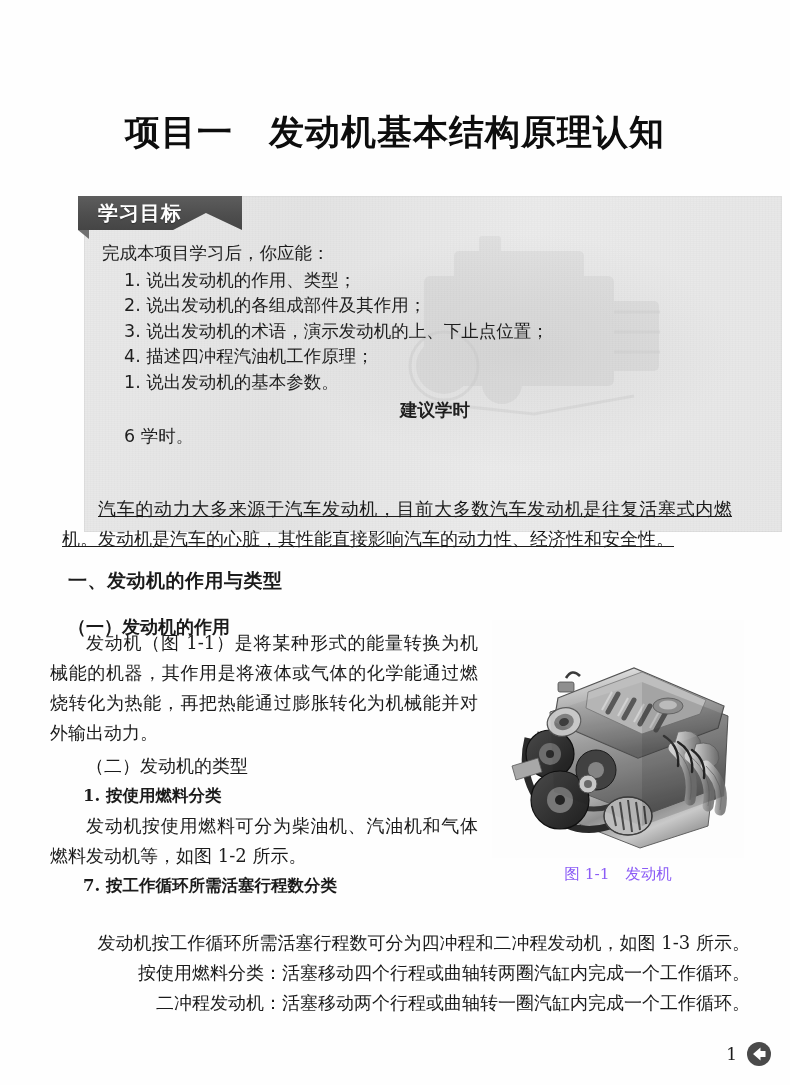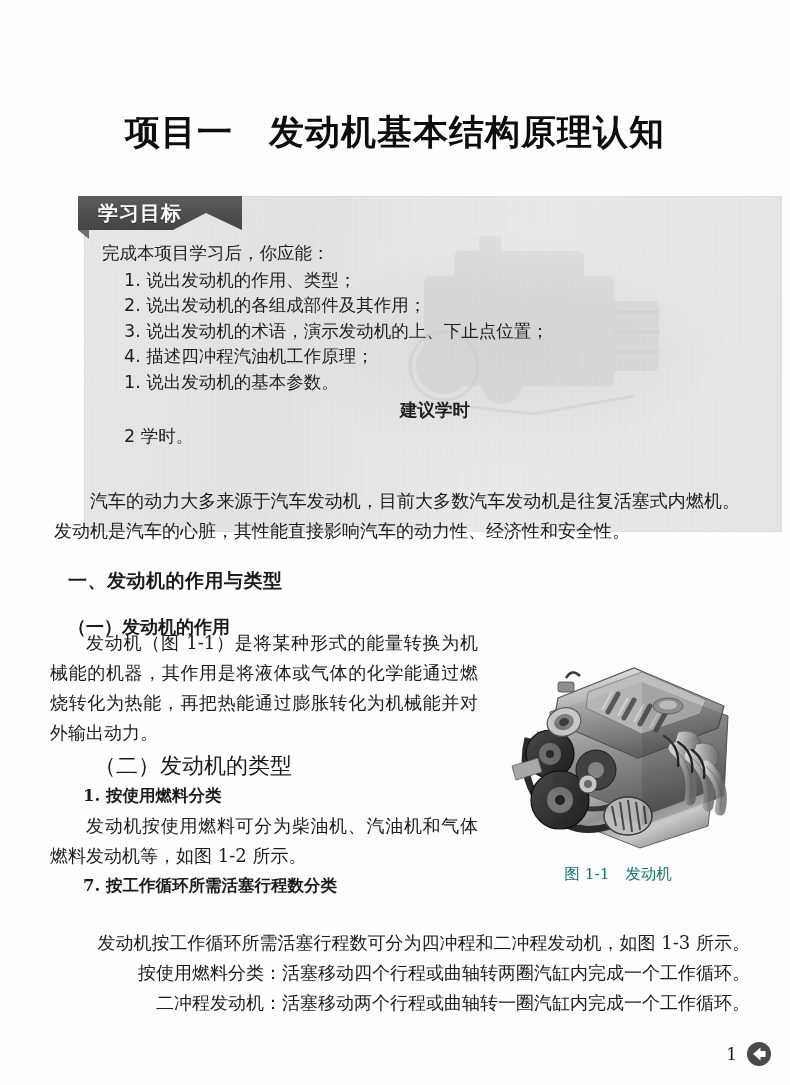--- a/index.html
+++ b/index.html
@@ -141,21 +141,21 @@
     position: absolute;
     left: 50px;
     top: 482px;
     width: 694px;
     font-size: 18px;
     line-height: 30px;
     text-align: justify;
     text-justify: inter-ideograph;
     font-family: "DejaVu Serif", "Liberation Serif", serif;
   }
-  .intro-para p { margin: 4px; text-indent: 2em; }
+  .intro-para p { margin: 12px; text-indent: 2em; text-decoration: underline; }
 
   .h-section {
     position: absolute;
     left: 68px;
     top: 552px;
     font-size: 19px;
     font-weight: 700;
     font-family: "DejaVu Sans", "Liberation Sans", sans-serif;
     letter-spacing: 0.5px;
   }
@@ -178,21 +178,21 @@
     font-family: "DejaVu Serif", "Liberation Serif", serif;
     text-align: justify;
     text-justify: inter-ideograph;
   }
   .col-left p { margin: 0; text-indent: 2em; }
   .col-left p.noindent { text-indent: 0; }
   .col-left .h-sub-2 {
     margin: 3px 0 0 0;
     text-indent: 2em;
     font-family: Liberation Sans, sans-serif;
-    font-size: 22px;
+    font-size: 18px;
   }
   .col-left .h-num {
     margin: 0;
     text-indent: 2em;
     font-weight: 700;
     font-size: 16.5px;
     font-family: "DejaVu Serif", "Liberation Serif", serif;
   }
 
   .tail-para {
@@ -218,21 +218,21 @@
   .figure-image {
     width: 252px;
     height: 238px;
     display: block;
   }
   .figure-caption {
     margin-top: 6px;
     text-align: center;
     font-size: 15.5px;
     font-family: "DejaVu Serif", "Liberation Serif", serif;
-    color: #0f766e;
+    color: #8b5cf6;
     white-space: pre;
   }
 
   
   .footer {
     position: absolute;
     right: 18px;
     bottom: 18px;
     display: flex;
     align-items: center;
@@ -277,21 +277,21 @@
     <div class="objectives-body">
       <p class="obj-lead">完成本项目学习后，你应能：</p>
       <ul class="obj-list">
         <li>1. 说出发动机的作用、类型；</li>
         <li>2. 说出发动机的各组成部件及其作用；</li>
         <li>3. 说出发动机的术语，演示发动机的上、下止点位置；</li>
         <li>4. 描述四冲程汽油机工作原理；</li>
         <li>1. 说出发动机的基本参数。</li>
       </ul>
       <p class="obj-hours-head">建议学时</p>
-      <p class="obj-hours-val">2 学时。</p>
+      <p class="obj-hours-val">6 学时。</p>
     </div>
   </section>
 
   <div class="intro-para">
     <p>汽车的动力大多来源于汽车发动机，目前大多数汽车发动机是往复活塞式内燃机。发动机是汽车的心脏，其性能直接影响汽车的动力性、经济性和安全性。</p>
   </div>
 
   <h2 class="h-section">一、发动机的作用与类型</h2>
 
   <h3 class="h-sub-1">（一）发动机的作用</h3>

